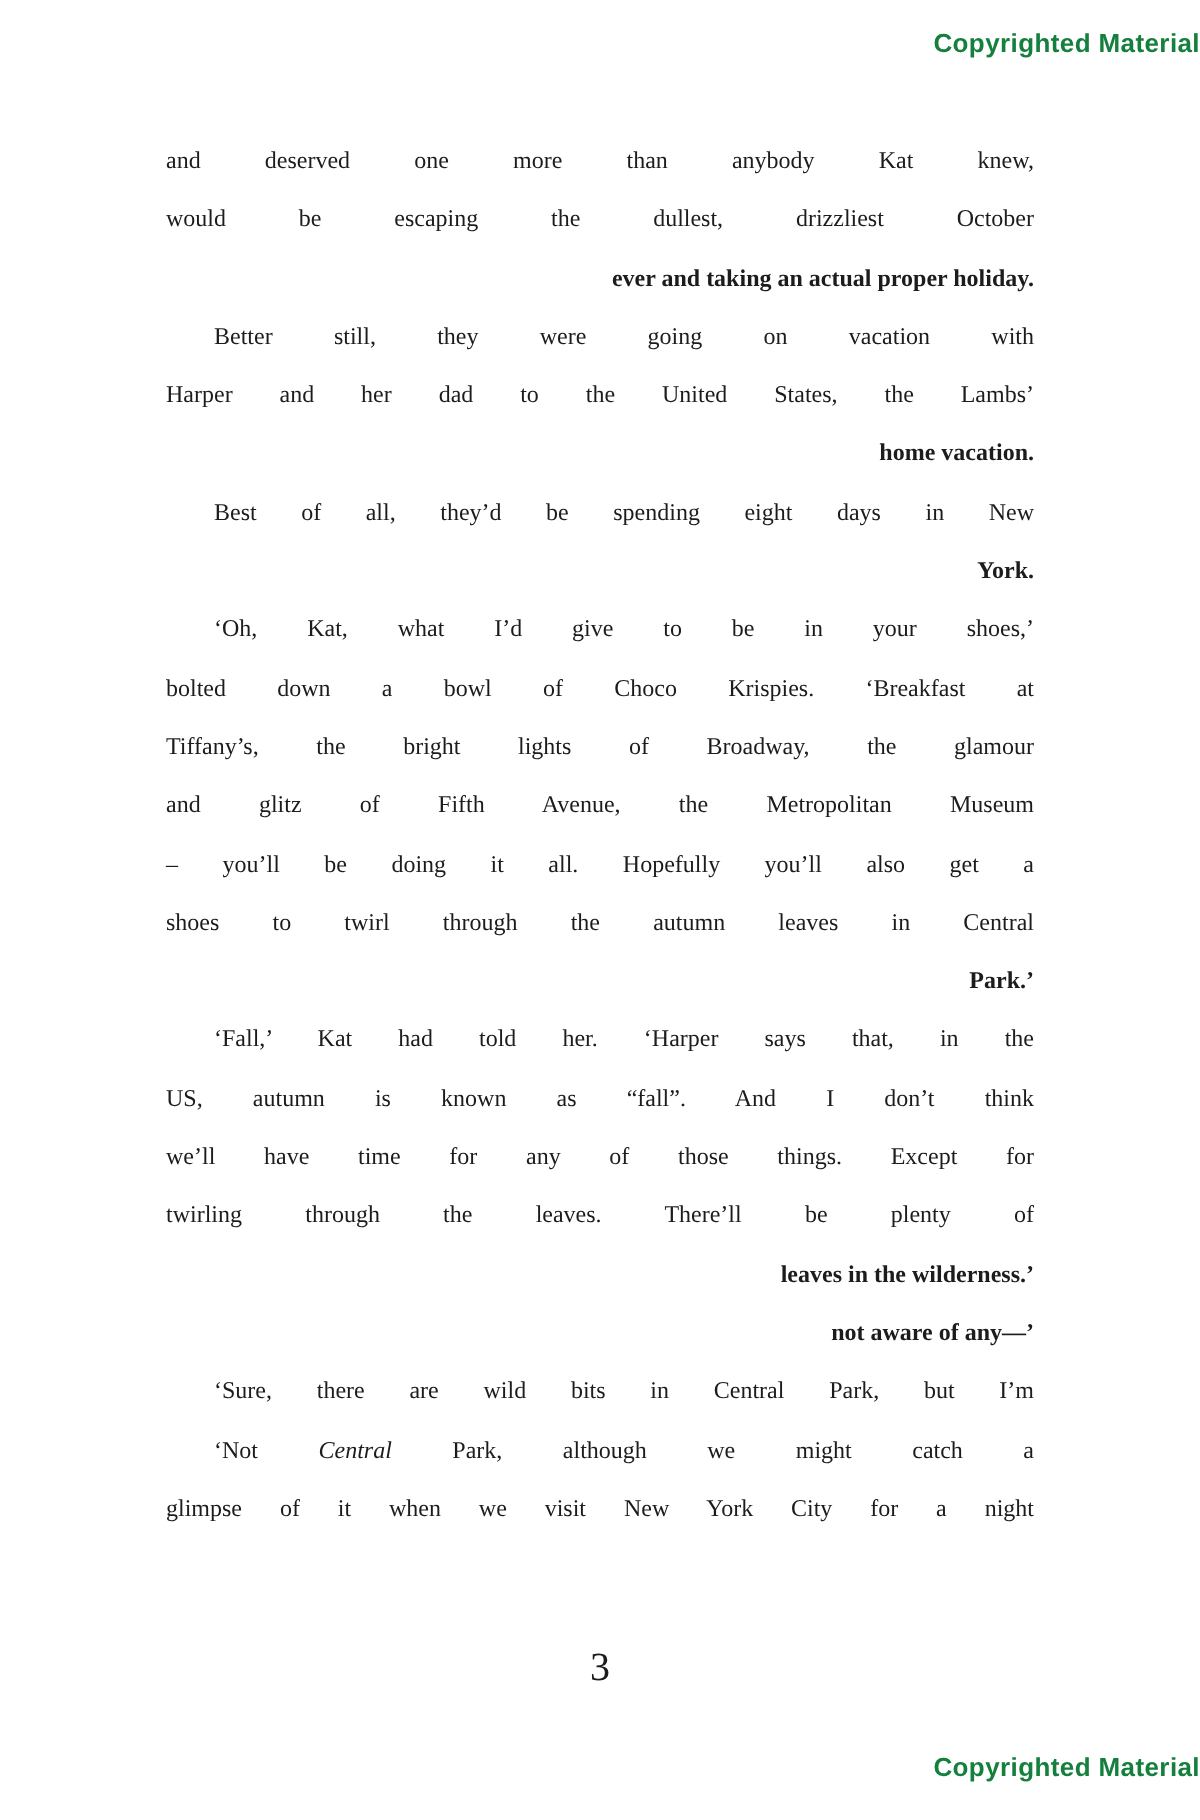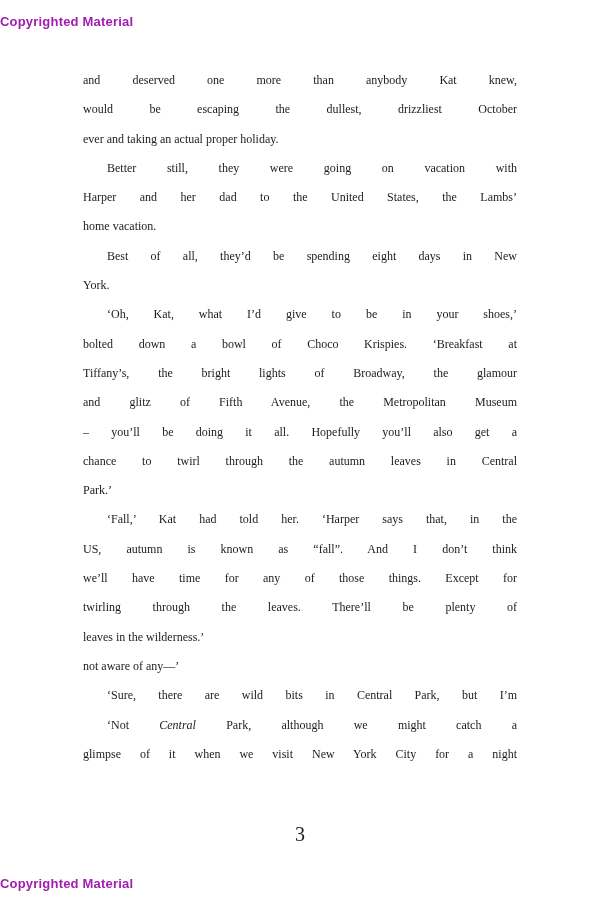--- a/index.html
+++ b/index.html
@@ -12,26 +12,26 @@
     width: 600px;
     height: 910px;
     background: #ffffff;
     overflow: hidden;
     font-family: "Liberation Serif", "DejaVu Serif", serif;
   }
   .notice {
     position: absolute;
     left: 0;
     width: 600px;
-    text-align: left;
+    text-align: right;
     font-family: "Liberation Sans", "DejaVu Sans", sans-serif;
     font-weight: bold;
     font-size: 13px;
     letter-spacing: 0.2px;
-    color: #a21caf;
+    color: #15803d;
   }
   .notice-top { top: 14px; }
   .notice-bottom { top: 876px; }
   .body-text {
     position: absolute;
     left: 83px;
     top: 66px;
     width: 434px;
     font-size: 12px;
     line-height: 29.3px;
@@ -40,21 +40,22 @@
   .paragraph { margin: 0; padding: 0; }
   .text-line {
     height: 29.3px;
     white-space: normal;
   }
   .text-line.j {
     text-align: justify;
     text-align-last: justify;
   }
   .text-line.l {
-    text-align: left;
+    text-align: right;
+    font-weight: bold;
   }
   .text-line.indent {
     padding-left: 24px;
   }
   .text-line .it { font-style: italic; }
   .page-number {
     position: absolute;
     left: 0;
     top: 823px;
     width: 600px;
@@ -83,21 +84,21 @@
       <div class="paragraph">
         <div class="text-line j indent"><span>Best of all, they’d be spending eight days in New</span></div>
         <div class="text-line l"><span>York.</span></div>
       </div>
       <div class="paragraph">
         <div class="text-line j indent"><span>‘Oh, Kat, what I’d give to be in your shoes,’</span></div>
         <div class="text-line j"><span>bolted down a bowl of Choco Krispies. ‘Breakfast at</span></div>
         <div class="text-line j"><span>Tiffany’s, the bright lights of Broadway, the glamour</span></div>
         <div class="text-line j"><span>and glitz of Fifth Avenue, the Metropolitan Museum</span></div>
         <div class="text-line j"><span>– you’ll be doing it all. Hopefully you’ll also get a</span></div>
-        <div class="text-line j"><span>chance to twirl through the autumn leaves in Central</span></div>
+        <div class="text-line j"><span>shoes to twirl through the autumn leaves in Central</span></div>
         <div class="text-line l"><span>Park.’</span></div>
       </div>
       <div class="paragraph">
         <div class="text-line j indent"><span>‘Fall,’ Kat had told her. ‘Harper says that, in the</span></div>
         <div class="text-line j"><span>US, autumn is known as “fall”. And I don’t think</span></div>
         <div class="text-line j"><span>we’ll have time for any of those things. Except for</span></div>
         <div class="text-line j"><span>twirling through the leaves. There’ll be plenty of</span></div>
         <div class="text-line l"><span>leaves in the wilderness.’</span></div>
       </div>
       <div class="paragraph">

